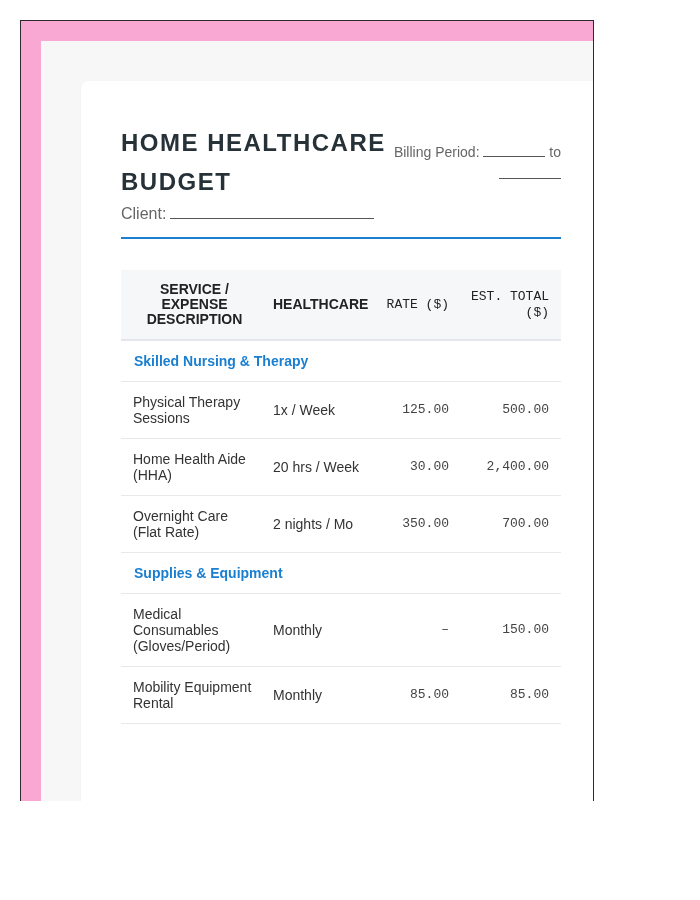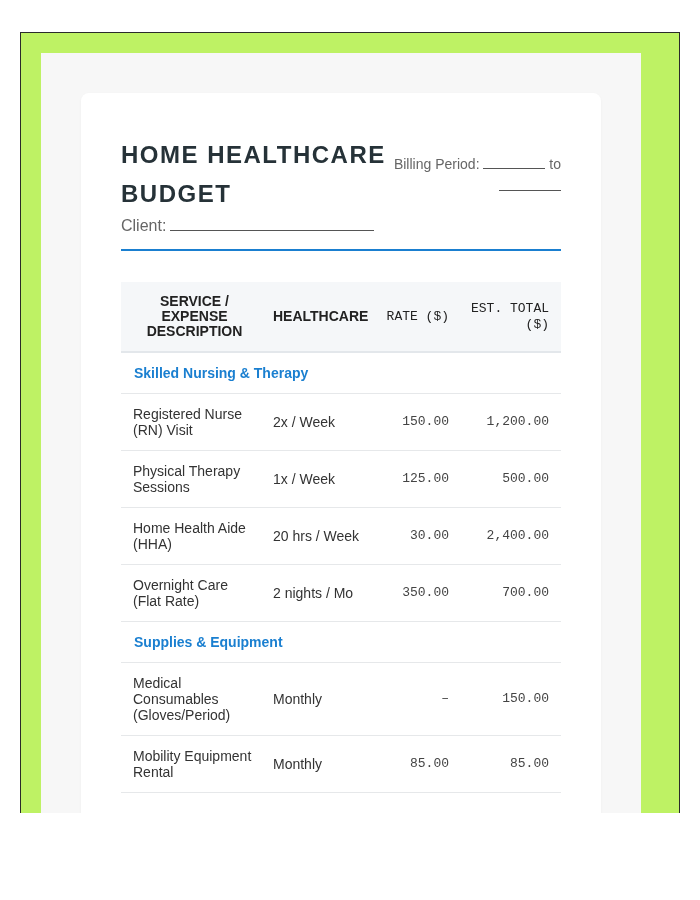--- a/index.html
+++ b/index.html
@@ -1,19 +1,19 @@
 <!DOCTYPE html>
 <html><head>
 <meta charset="utf-8">
 <style>
   html, body { margin: 0; padding: 0; background: #ffffff; }
   body { width: 700px; height: 900px; position: relative; overflow: hidden; font-family: "Liberation Sans", sans-serif; }
   .frame {
-    position: absolute; left: 20px; top: 20px; width: 660px; height: 781px;
-    border: 1px solid #2b2b2b; border-bottom: none; box-sizing: border-box; overflow: hidden; background: #bef264; margin-top: 12px;
+    position: absolute; left: 20px; top: 20px; width: 574px; height: 781px;
+    border: 1px solid #2b2b2b; border-bottom: none; box-sizing: border-box; overflow: hidden; background: #f9a8d4;
   }
   .panel {
     position: absolute; left: 20px; top: 20px; width: 600px; height: 800px; background: #f7f7f7;
   }
   .card {
     position: absolute; left: 40px; top: 40px; width: 520px; height: 900px; background: #ffffff;
     border-radius: 8px; box-shadow: 0 1px 3px rgba(0,0,0,0.04);
   }
   .header {
     position: absolute; left: 40px; top: 40px; width: 440px; height: 118px;
@@ -94,26 +94,20 @@
             <th class="sans c2h">HEALTHCARE</th>
             <th class="mono c3h">RATE ($)</th>
             <th class="mono">EST. TOTAL ($)</th>
           </tr>
         </thead>
         <tbody>
           <tr class="section">
             <td colspan="4">Skilled Nursing &amp; Therapy</td>
           </tr>
           <tr class="item">
-            <td class="desc">Registered Nurse (RN) Visit</td>
-            <td class="freq">2x / Week</td>
-            <td class="num rate">150.00</td>
-            <td class="num">1,200.00</td>
-          </tr>
-          <tr class="item">
             <td class="desc">Physical Therapy Sessions</td>
             <td class="freq">1x / Week</td>
             <td class="num rate">125.00</td>
             <td class="num">500.00</td>
           </tr>
           <tr class="item">
             <td class="desc">Home Health Aide (HHA)</td>
             <td class="freq">20 hrs / Week</td>
             <td class="num rate">30.00</td>
             <td class="num">2,400.00</td>

